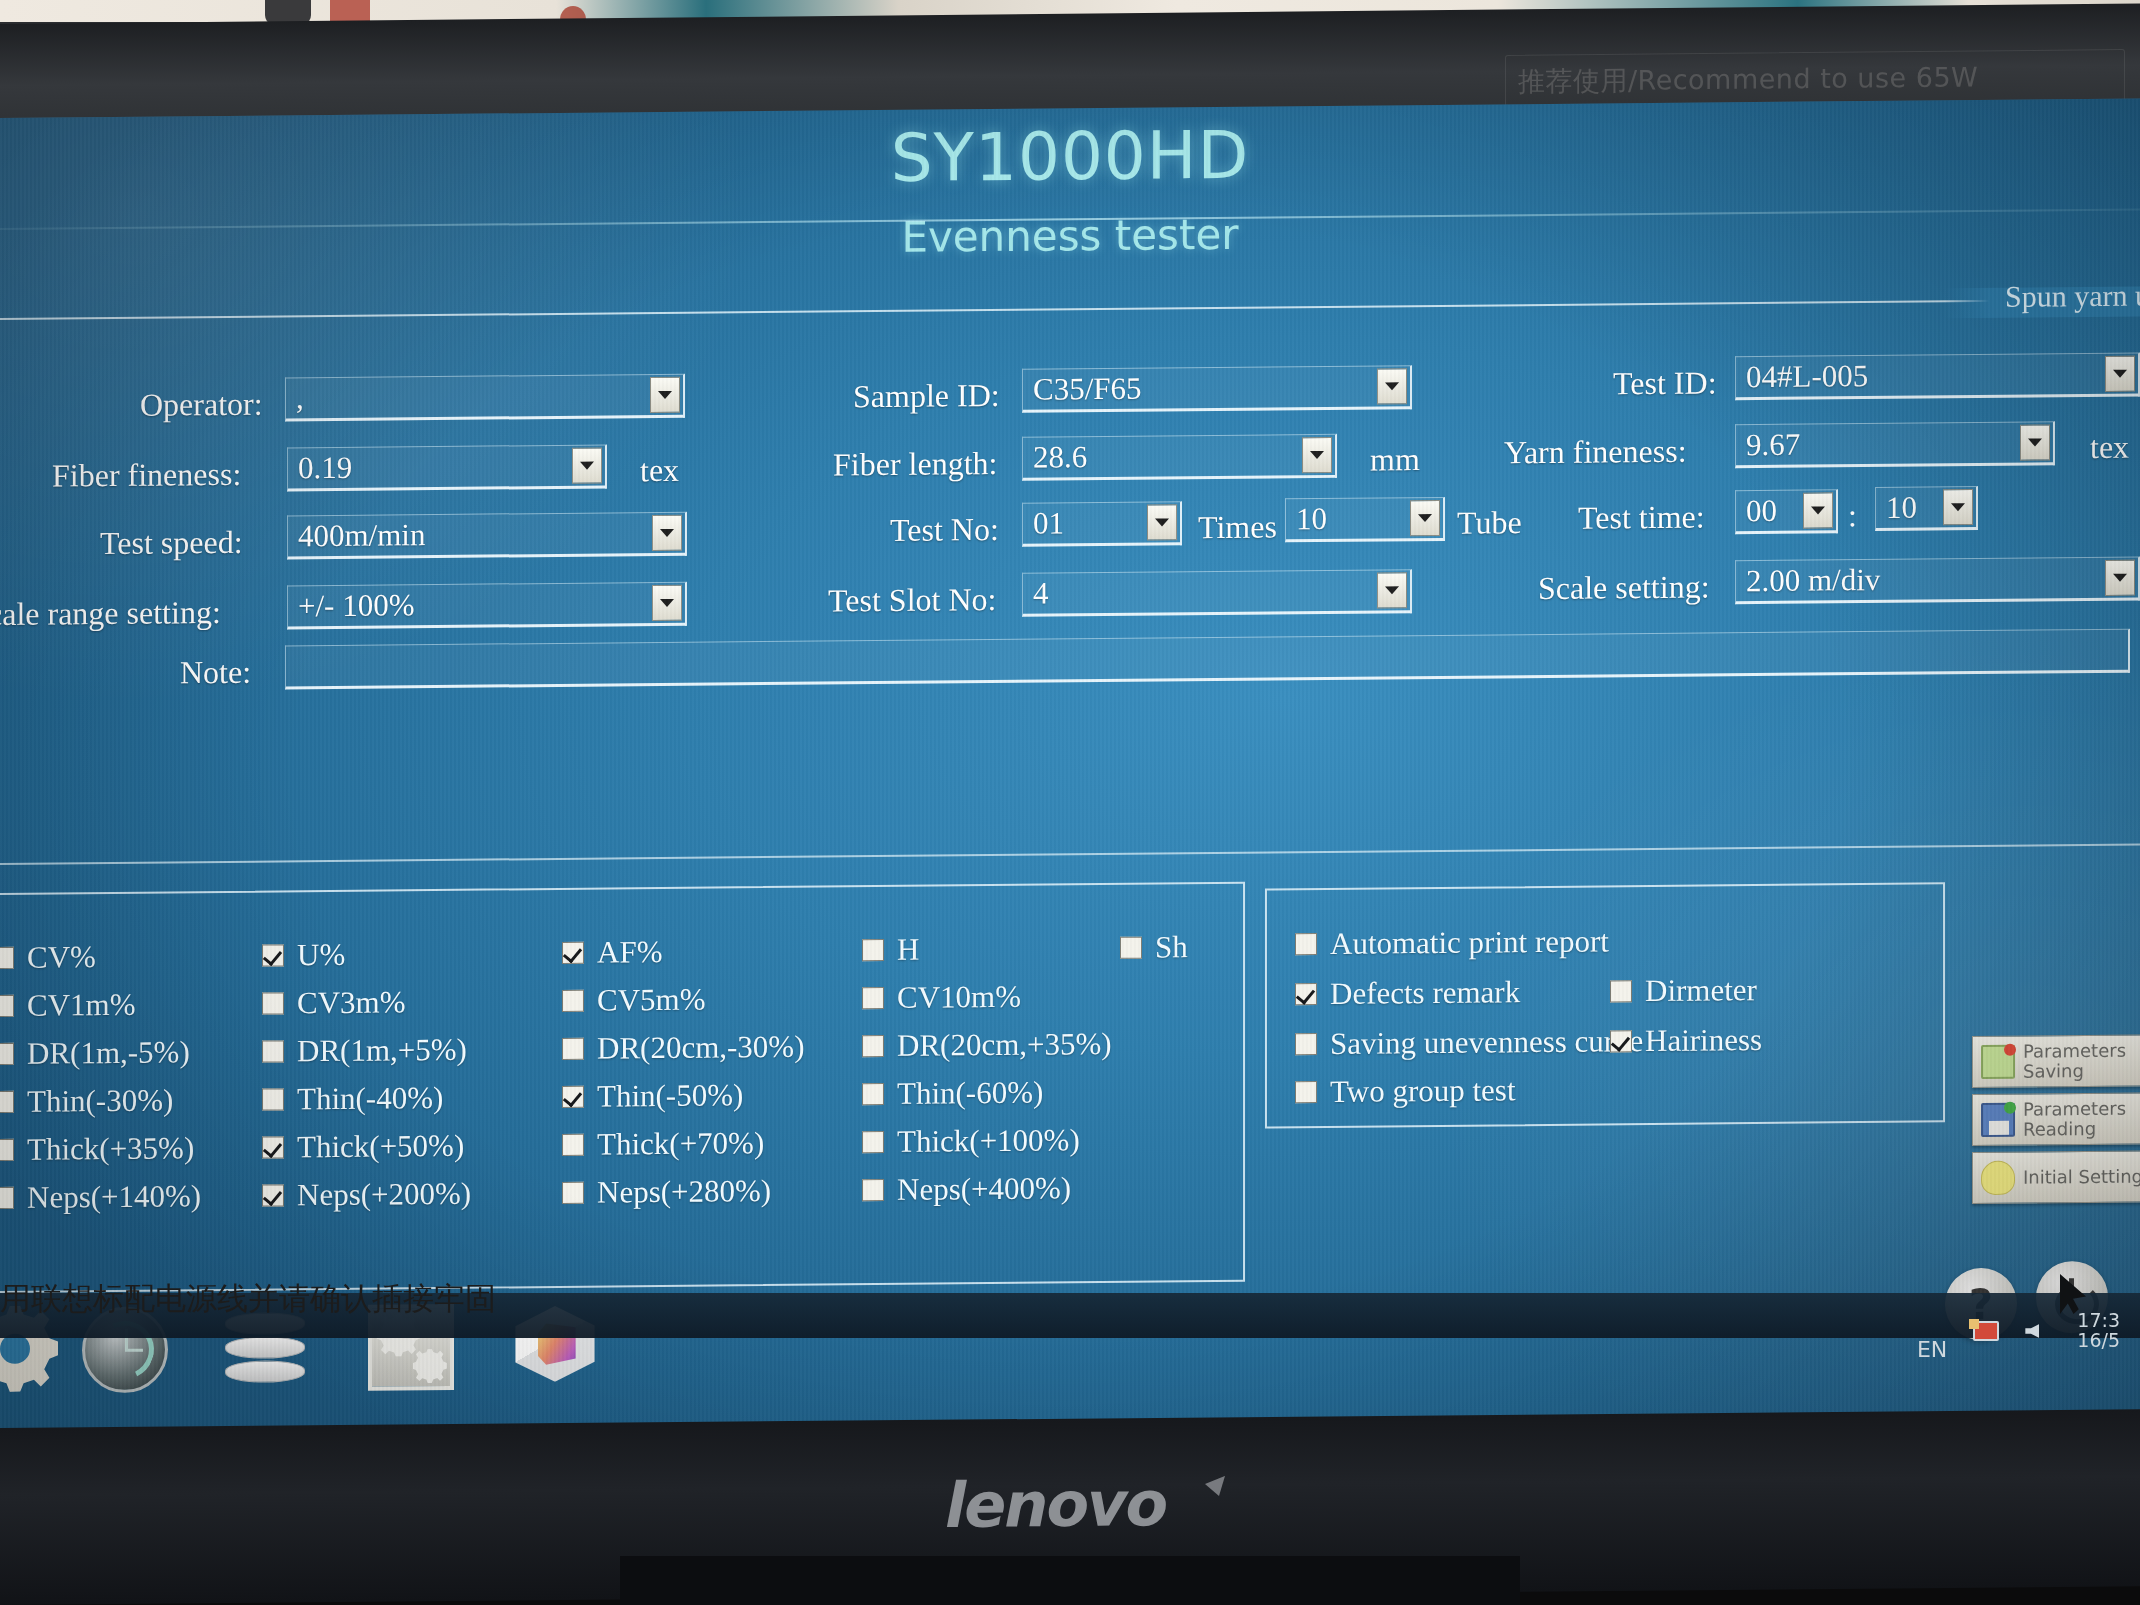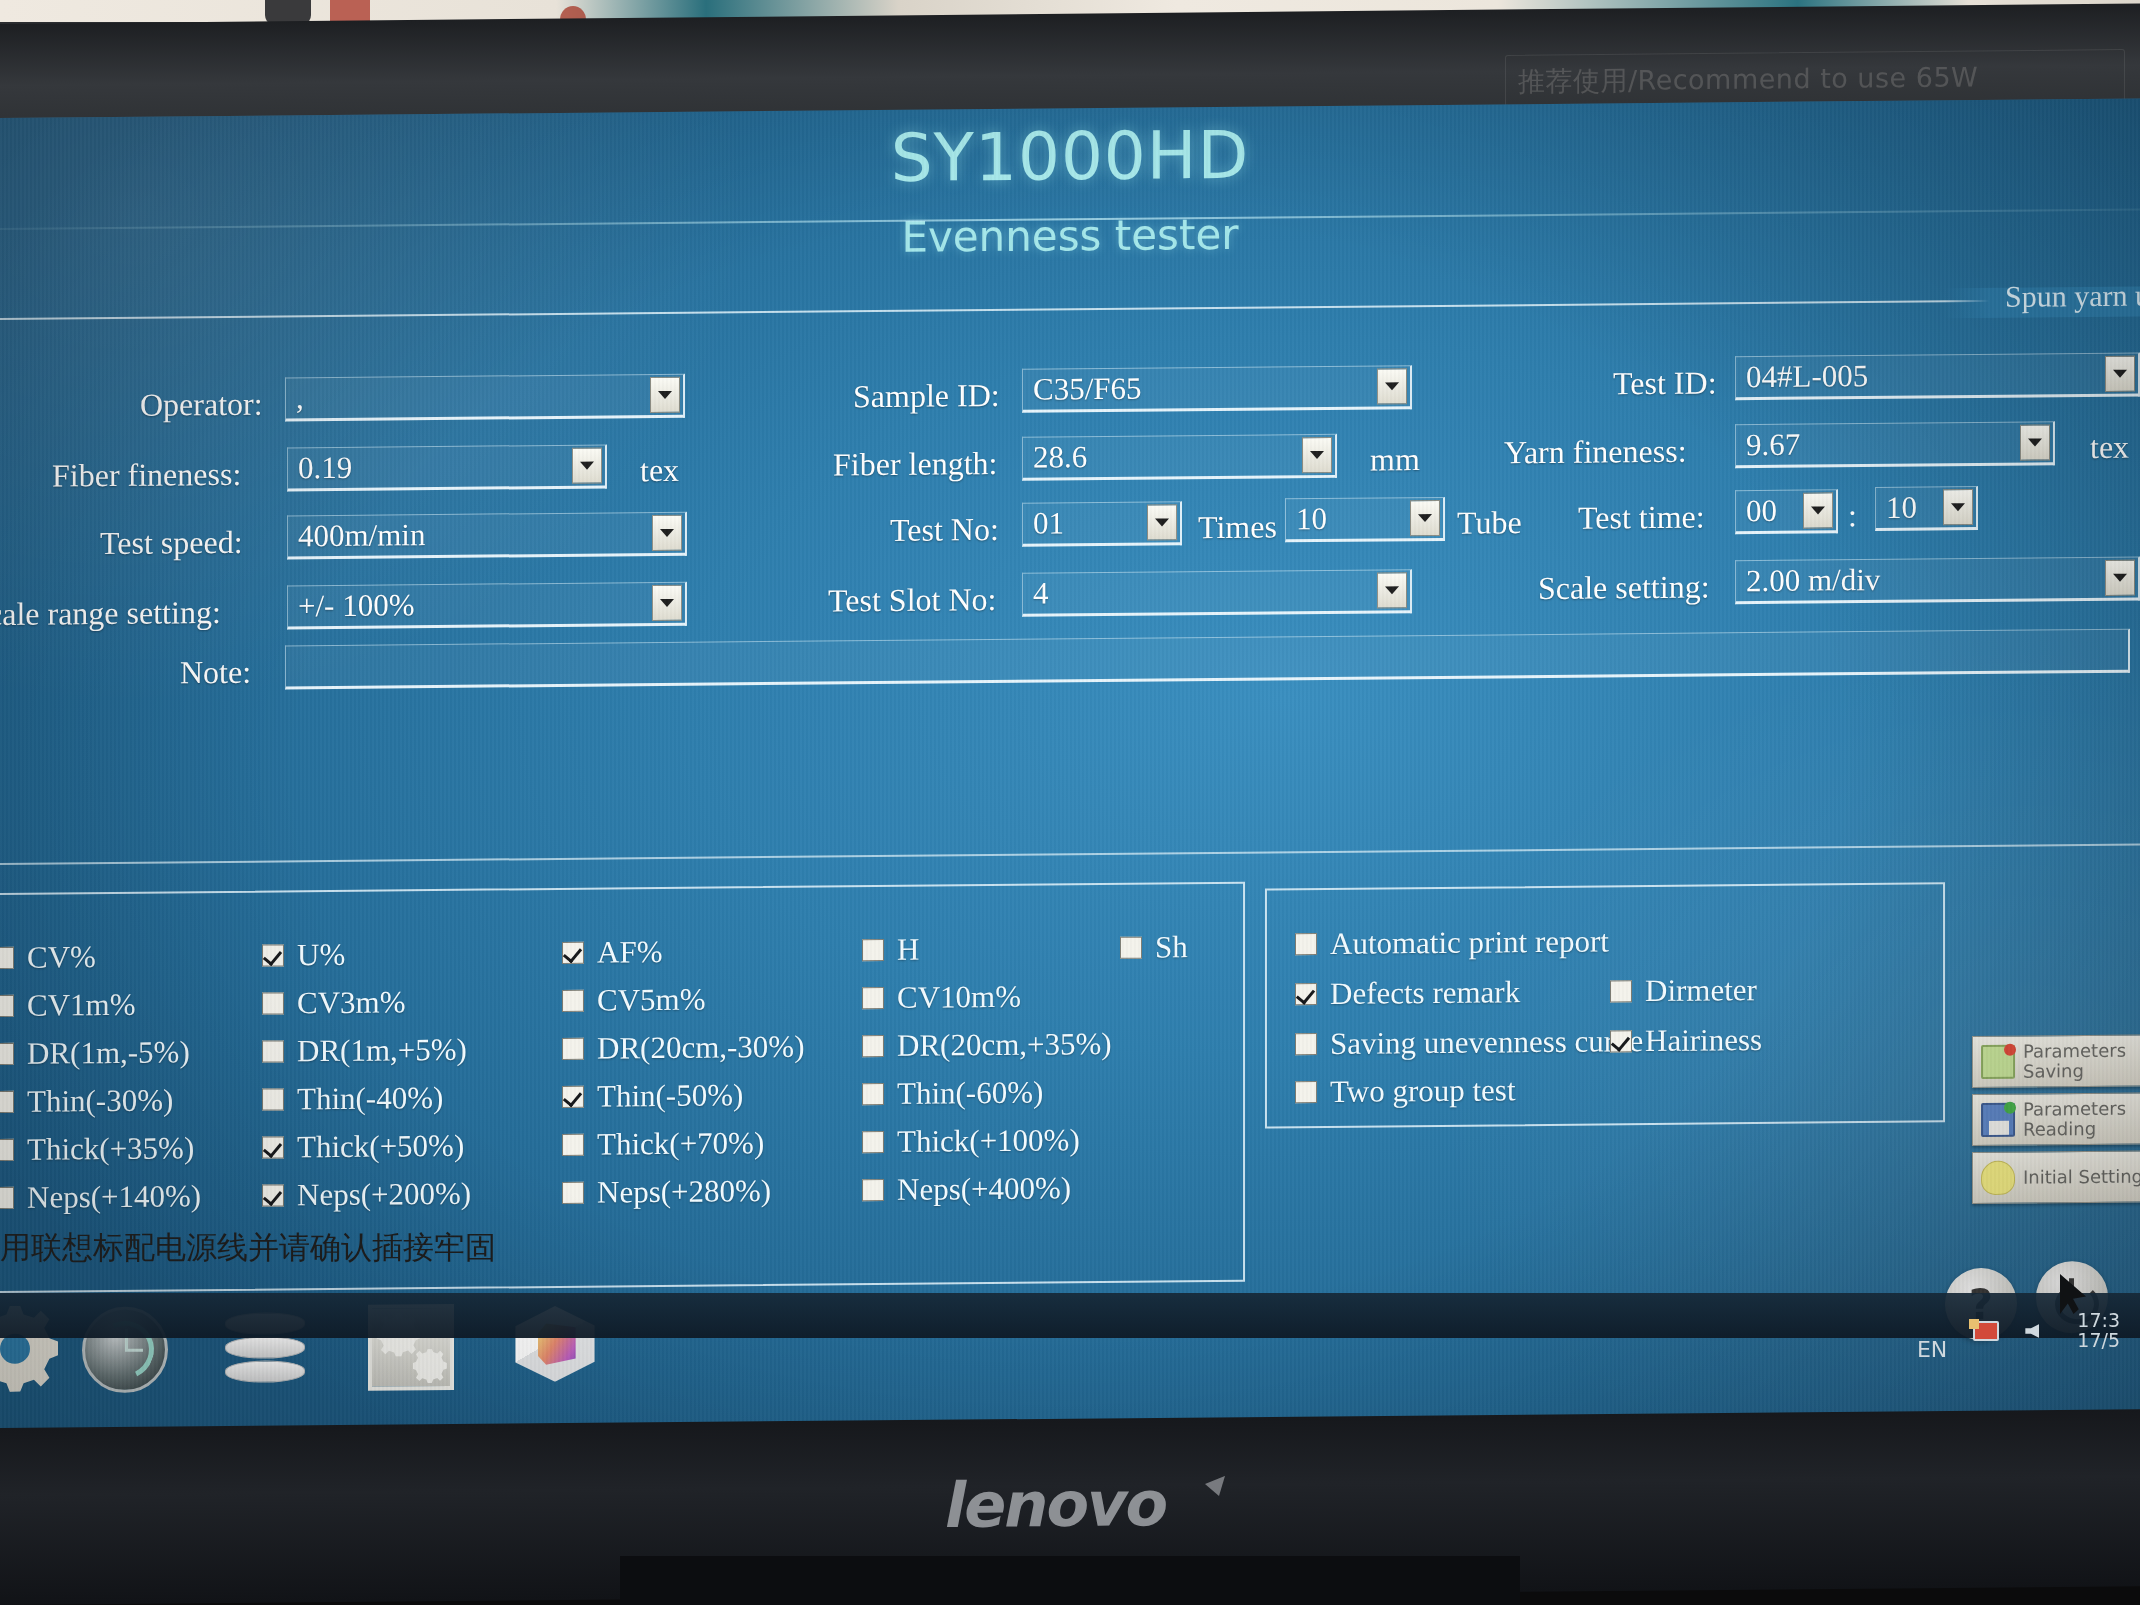--- a/index.html
+++ b/index.html
@@ -280,21 +280,21 @@
   }
   .pwr-glyph::after{content:"";position:absolute;left:16px;top:0;width:5px;height:19px;background:#3a3a3a;}
 
   
   .taskbar{
     position:absolute; left:0; top:1293px; width:2140px; height:45px;
     background:linear-gradient(180deg,rgba(22,40,55,.92),rgba(14,26,38,.95));
     display:flex; align-items:center;
   }
   .tb-zh{
-    position:absolute; left:0; top:1227px; width:442px; height:40px;
+    position:absolute; left:0; top:1278px; width:442px; height:40px;
     font-size:31px; color:#1c1c1c; white-space:nowrap;
     font-family:Liberation Serif, serif;
   }
   .tb-right{ position:absolute; right:20px; top:1300px; display:flex; align-items:center; gap:26px;}
   .tb-right .it{ font-size:22px; color:#cfd8de; font-family:"DejaVu Sans", sans-serif;margin-top:37px;}
   .ic-net{width:26px;height:20px;background:#d24a3a;border:2px solid #cfd8de;border-radius:2px;position:relative;}
   .ic-net::after{content:"";position:absolute;left:-6px;top:-4px;width:10px;height:10px;background:#e8c070;}
   .ic-mute{position:relative;width:26px;height:20px;}
   .ic-mute::before{content:"";position:absolute;left:0;top:3px;width:14px;height:14px;background:#cfd8de;clip-path:polygon(0 30%,40% 30%,100% 0,100% 100%,40% 70%,0 70%);}
   .ic-mute::after{content:"";position:absolute;right:0;top:4px;color:#d24a3a;font-size:16px;font-weight:bold;font-family:"DejaVu Sans",sans-serif;}
@@ -651,21 +651,21 @@
   <div class="taskbar"></div>
   <div class="tb-zh">
     <span>用联想标配电源线并请确认插接牢固</span>
   </div>
   <div class="tb-right">
     <span class="it">EN</span>
     <span class="ic-net"></span>
     <span class="ic-mute"></span>
     <span class="tb-date">
       <span>17:3</span><br>
-      <span>17/5</span>
+      <span>16/5</span>
     </span>
   </div>
   <div class="cursor2"></div>
 
   <div class="bezel-bottom"></div>
   <div class="lenovo">lenovo</div>
   <div class="lenovo-dot"></div>
   <div class="stand"></div>
 
 </div>

